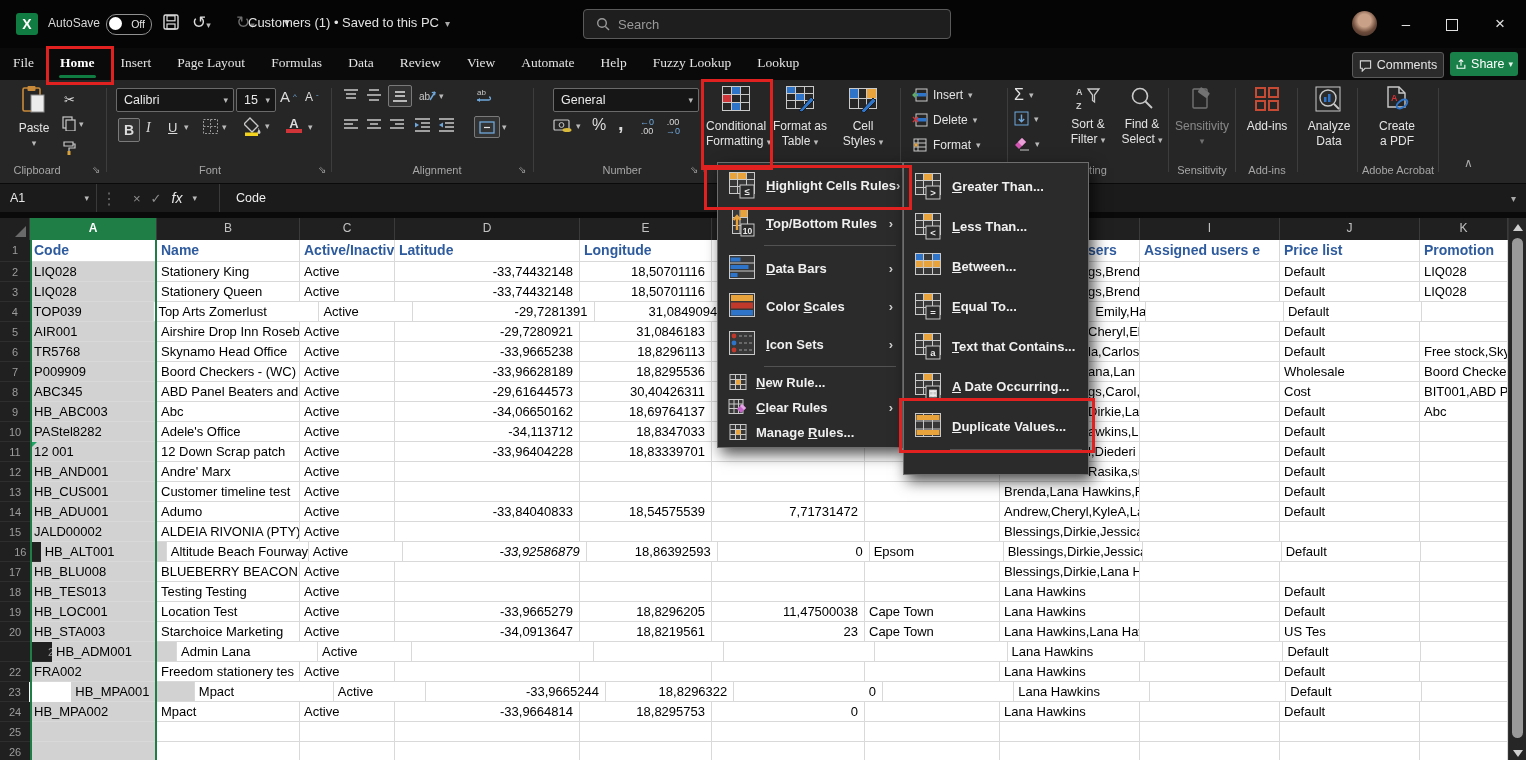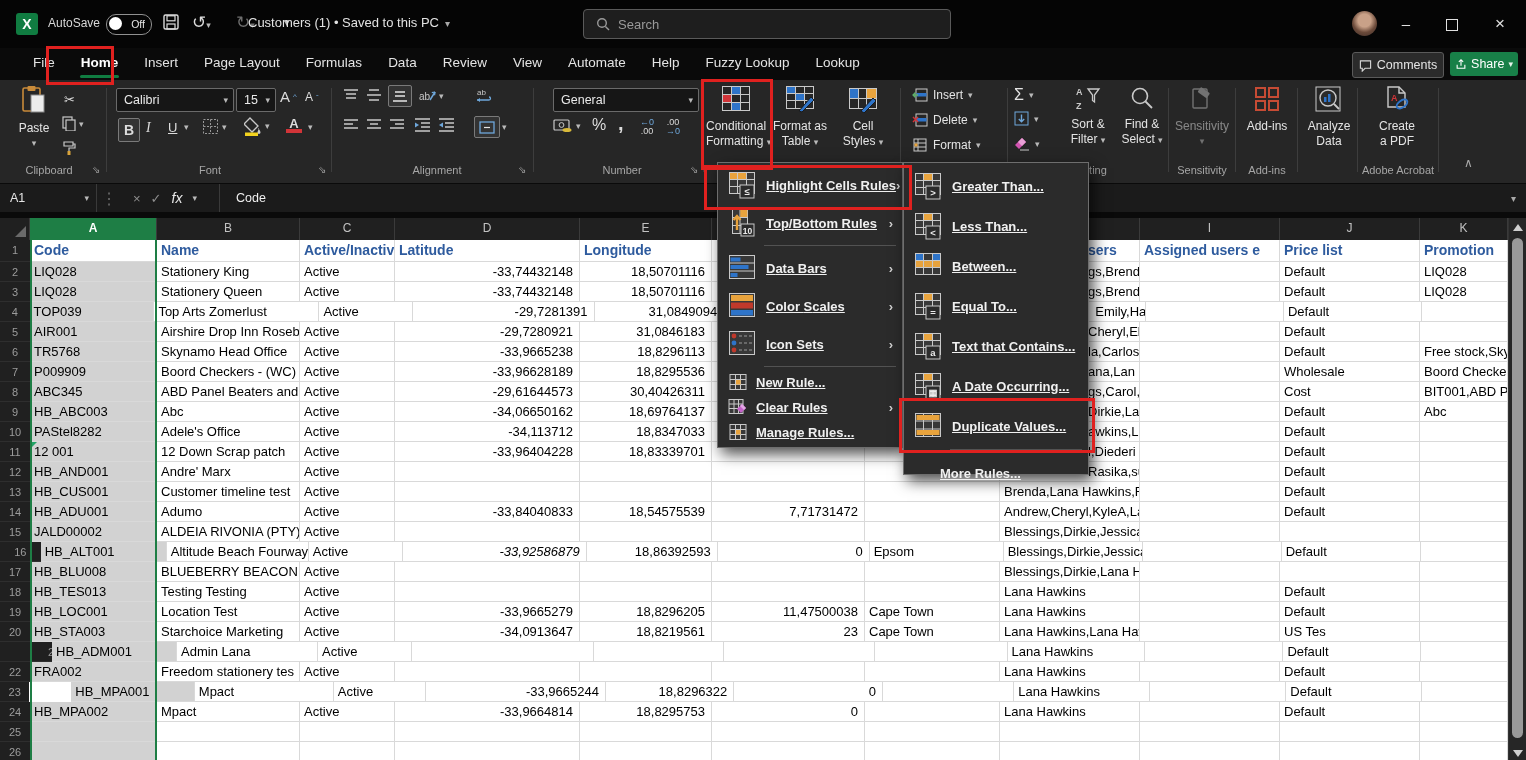--- a/index.html
+++ b/index.html
@@ -18,21 +18,21 @@
   .doc-title{position:absolute;left:248px;top:15px;font-size:13px;color:#E2E2E2;white-space:nowrap;}
   .doc-title .chev{color:#A8A8A8;font-size:10px;margin-left:6px;}
   .searchbox{position:absolute;left:583px;top:9px;width:366px;height:28px;background:#1E1E1E;border:1px solid #5A5A5A;border-radius:4px;display:flex;align-items:center;color:#9A9A9A;font-size:13px;}
   .searchbox svg{margin:0 8px 0 12px;}
   .avatar{position:absolute;left:1352px;top:11px;width:25px;height:25px;border-radius:50%;background:radial-gradient(circle at 50% 38%,#c9a188 32%,#6b4a3a 60%,#3a2c28 100%);}
   .winbtn{position:absolute;top:0;width:44px;height:48px;text-align:center;line-height:48px;color:#E0E0E0;font-size:15px;}
   .restore-ic{display:inline-block;width:10px;height:10px;border:1px solid #E0E0E0;position:relative;top:2px;}
 
   
   .tabrow{position:absolute;left:0;top:48px;width:1526px;height:32px;background:#0A0A0A;}
-  .tabs{position:absolute;left:20px;top:0;display:flex;height:32px;}
+  .tabs{position:absolute;left:0;top:0;display:flex;height:32px;font-family:Liberation Serif, serif;}
   .tab{padding:0 13px;font-size:13.5px;color:#E4E4E4;line-height:30px;white-space:nowrap;}
   .tab.active{font-weight:700;color:#FFF;position:relative;}
   .tab.active::after{content:"";position:absolute;left:12px;right:12px;bottom:2px;height:3px;background:#107C41;border-radius:2px;}
   .comments-btn{position:absolute;left:1352px;top:4px;width:90px;height:24px;background:#2B2B2B;border:1px solid #5A5A5A;border-radius:3px;color:#E4E4E4;font-size:12.5px;display:flex;align-items:center;justify-content:center;gap:5px;}
   .share-btn{position:absolute;left:1450px;top:4px;width:68px;height:24px;background:#188048;border-radius:3px;color:#FFF;font-size:12.5px;display:flex;align-items:center;justify-content:center;gap:4px;}
 
   
   .ribbon{position:absolute;left:0;top:80px;width:1526px;height:103px;background:#262626;}
   .vsep{position:absolute;top:8px;height:84px;width:1px;background:#3D3D3D;}
   .glabel{position:absolute;top:84px;font-size:11px;color:#A6A6A6;text-align:center;white-space:nowrap;}
@@ -78,21 +78,21 @@
 
   
   .vscroll{position:absolute;left:1508px;top:218px;width:18px;height:542px;background:#262626;border-left:1px solid #333;z-index:2;}
   .sarrow{position:absolute;left:4px;width:0;height:0;border-left:5px solid transparent;border-right:5px solid transparent;}
   .sthumb{position:absolute;left:3px;width:11px;border-radius:6px;background:#9A9A9A;}
 
   
   .menu{position:absolute;background:#2B2B2B;border:1px solid #6E6E6E;box-shadow:4px 6px 14px rgba(0,0,0,.7);z-index:30;padding-top:3px;box-sizing:border-box;}
   .mi{display:flex;align-items:center;color:#F0F0F0;font-size:13px;font-weight:600;}
   .mi .ic{flex:none;margin:0 8px 0 10px;display:flex;align-items:center;justify-content:center;}
-  .mi .lbl{flex:1;white-space:nowrap;text-decoration:underline;}
+  .mi .lbl{flex:1;white-space:nowrap;}
   .mi .arr{color:#CFCFCF;margin-right:9px;font-size:13px;}
   .msep{height:1px;background:#525252;margin:3px 6px 3px 46px;}
 
   .redbox{position:absolute;border:3px solid #E0211F;z-index:40;pointer-events:none;}
 </style>
 </head>
 <body>
 
 <div id="app">
 
@@ -176,21 +176,21 @@
         </svg>
       <span class="chev">▾</span>
     </span>
     <span class="sbtn" style="left:62px;top:60px;">
       <svg width="15" height="15" viewBox="0 0 15 15">
           <path d="M2 2h9v4H2z" fill="none" stroke="#C9C9C9" stroke-width="1.2"></path>
           <path d="M11 4h2v4H7v4" fill="none" stroke="#C9C9C9" stroke-width="1.2"></path>
           <rect x="5.5" y="11" width="3" height="4" fill="#D8A33A"></rect>
         </svg>
     </span>
-    <div class="glabel" style="left:12px;width:74px;">Clipboard</div>
+    <div class="glabel" style="left:0;width:74px;">Clipboard</div>
     <span class="launcher" style="left:92px;">⇘</span>
     <div class="vsep" style="left:106px;"></div>
 
     <div class="combo" style="left:116px;top:8px;width:116px;height:22px;">
       <span class="val">Calibri</span>
         <span class="chev">▾</span>
     </div>
     <div class="combo" style="left:236px;top:8px;width:38px;height:22px;">
       <span class="val">15</span>
         <span class="chev">▾</span>
@@ -1067,24 +1067,20 @@
           <svg width="30" height="30" viewBox="0 0 30 30">
             <rect x="1.5" y="2.5" width="25" height="23" fill="#383838" stroke="#C9C9C9"></rect>
             <path d="M1.5 10h25M1.5 18h25M9.5 2.5v23M18.5 2.5v23" stroke="#C9C9C9"></path>
             <rect x="2.5" y="4" width="23" height="5" fill="#E8A33D"></rect>
             <rect x="2.5" y="19" width="23" height="5" fill="#E8A33D"></rect>
           </svg>
         </span>
         <span class="lbl"><u>D</u>uplicate Values...</span>
       </div>
       <div class="msep"></div>
-      <div class="mi" style="height: 40px;">
-        <span class="ic" style="width: 18px; height: 30px;"></span>
-        <span class="lbl"><u>M</u>ore Rules...</span>
-      </div>
     </div>
 
   <div class="redbox" style="left:46px;top:46px;width:62px;height:33px;"></div>
   <div class="redbox" style="left:701px;top:79px;width:66px;height:85px;"></div>
   <div class="redbox" style="left:704px;top:165px;width:202px;height:39px;"></div>
   <div class="redbox" style="left:899px;top:398px;width:190px;height:49px;"></div>
 
 </div>
 
 </body></html>

